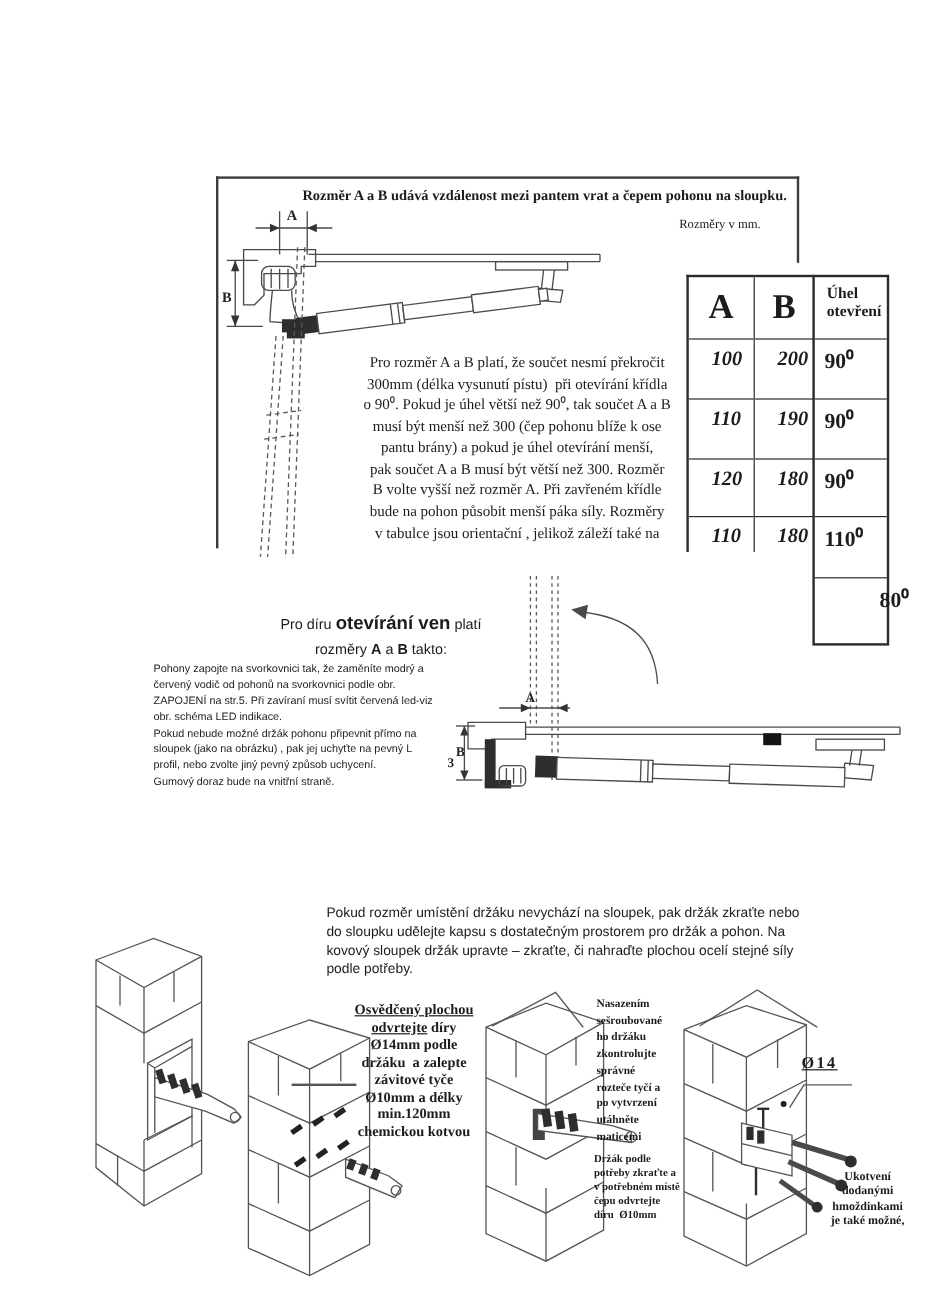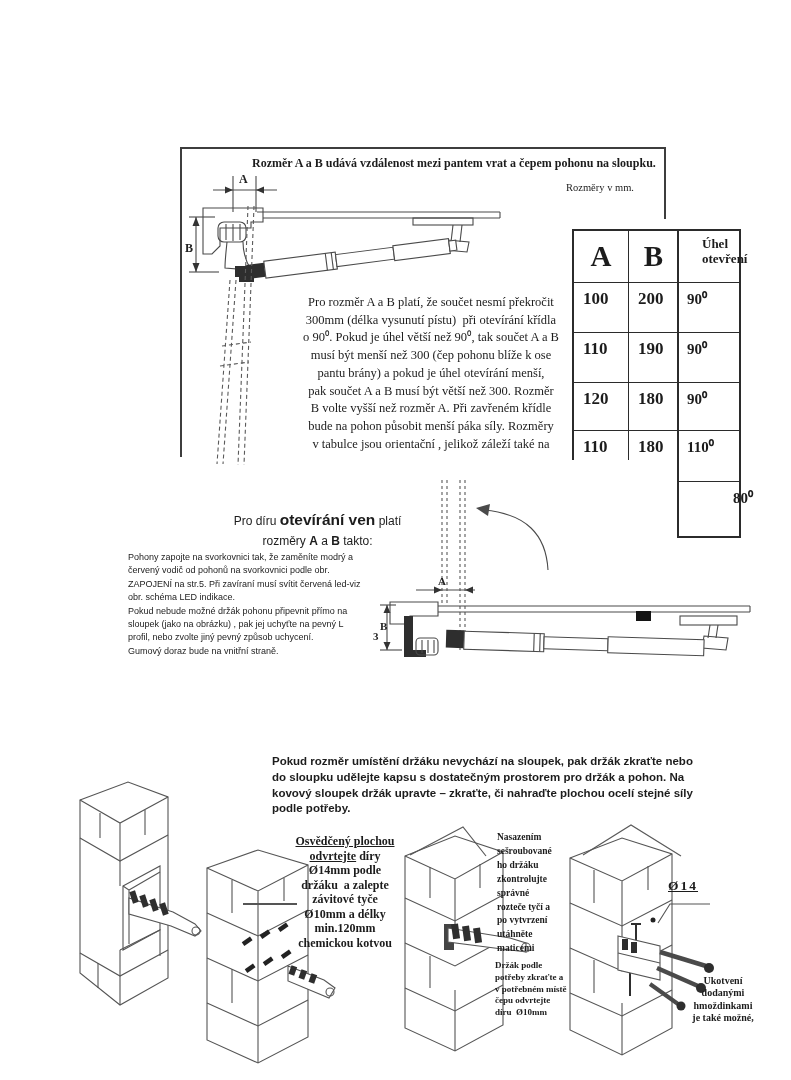--- a/index.html
+++ b/index.html
@@ -28,41 +28,41 @@
   
   .tblAB {
     left:572px; top:229px; width:106px; height:231px; overflow:hidden;
     border-left:2px solid #2b2b2b; border-top:2px solid #2b2b2b;
     font-family:"Liberation Serif", serif; font-weight:bold;
   }
   .tblAB .row { display:flex; border-bottom:1.5px solid #2b2b2b; }
   .tblAB .cA { width:55px; border-right:1.5px solid #2b2b2b; }
   .tblAB .cB { width:49px; }
   .tblAB .hdr { height:52px; font-size:29px; text-align:center; line-height:50px; }
-  .tblAB .val { font-size:17px; padding:6px 0 0 9px; }
+  .tblAB .val { font-size:17px; padding:6px 0 0 19px;font-style:italic; }
   .r50 { height:50px; } .r48 { height:48px; } .r52 { height:52px; }
   .tblAng {
     left:677px; top:229px; width:64px;
     border:2px solid #2b2b2b;
     font-family:"Liberation Serif", serif; font-weight:bold;
   }
-  .tblAng .cell { border-bottom:1.5px solid #2b2b2b; font-size:15px; padding:5px 10px 0 8px; }
+  .tblAng .cell { border-bottom:1.5px solid #2b2b2b; font-size:18px; padding:5px 10px 0 8px; }
   .tblAng .cell:last-child { border-bottom:none;margin-left:46px; }
-  .tblAng .hdr { height:52px; font-size:13px; line-height:15px; white-space:pre-line; padding:5px 0 0 23px; }
+  .tblAng .hdr { height:52px; font-size:13px; line-height:15px; white-space:pre-line; padding:5px 0 0 10px; }
   .a50{height:50px;} .a48{height:48px;} .a51{height:51px;} .a54{height:54px;}
 
   
   .head1 { left:220px; top:511px; width:195px; font-size:12px; }
   .head1 .big { font-size:15.5px; font-weight:bold; }
   .head2 { left:220px; top:534px; width:195px; font-size:12px; }
   .sec2-body { left:128px; top:551px; font-size:9px; line-height:13.4px; }
   .num3 { left:373px; top:630px; font-size:11px; font-weight:bold; font-family:"Liberation Serif",serif; }
 
   
-  .intro { left:272px; top:754px; font-size:11.5px; font-weight:bold; line-height:15.8px; }
+  .intro { left:272px; top:754px; font-size:11.5px; font-weight:normal; line-height:15.8px; }
   .note  { font-family:"Liberation Serif",serif; font-weight:bold; white-space:pre; }
   .note-drill   { left:284px; top:834px; width:122px; font-size:12px;   line-height:14.5px; text-align:center; }
   .note-check   { left:497px; top:831px; width:112px; font-size:9.5px;  line-height:13.9px; }
   .note-shorten { left:495px; top:960px; width:120px; font-size:9px;    line-height:11.8px; }
   .note-anchor  { left:665px; top:975px; width:116px; font-size:10px;   line-height:12.3px; text-align:center; }
   .dia14 { left:668px; top:878px; font-size:13.5px; font-weight:bold; font-family:"Liberation Serif",serif; letter-spacing:2px;text-decoration:underline; }
   .leader { left:243px; top:903px; width:54px; height:1.5px; background:#555; }
 </style>
 </head>
 <body>

